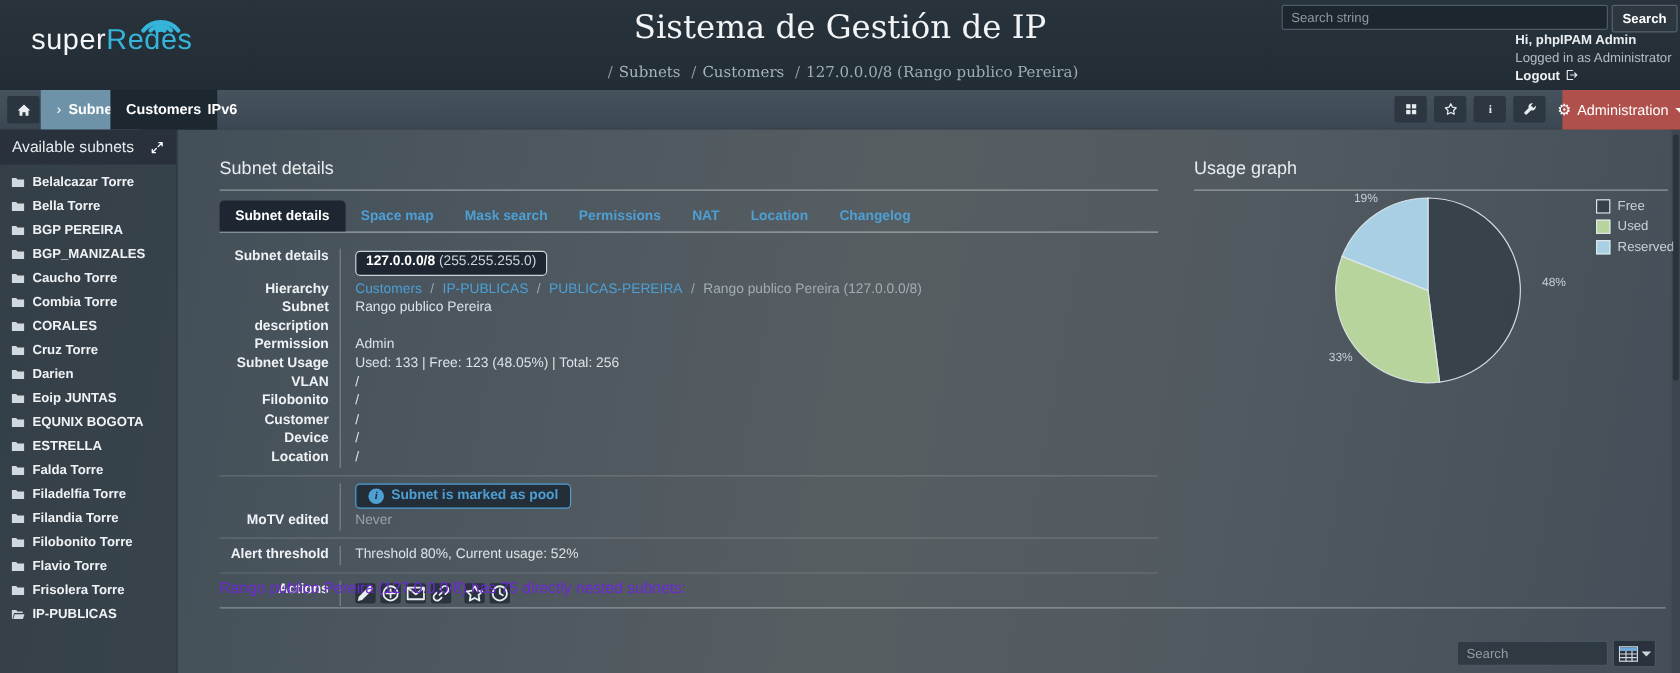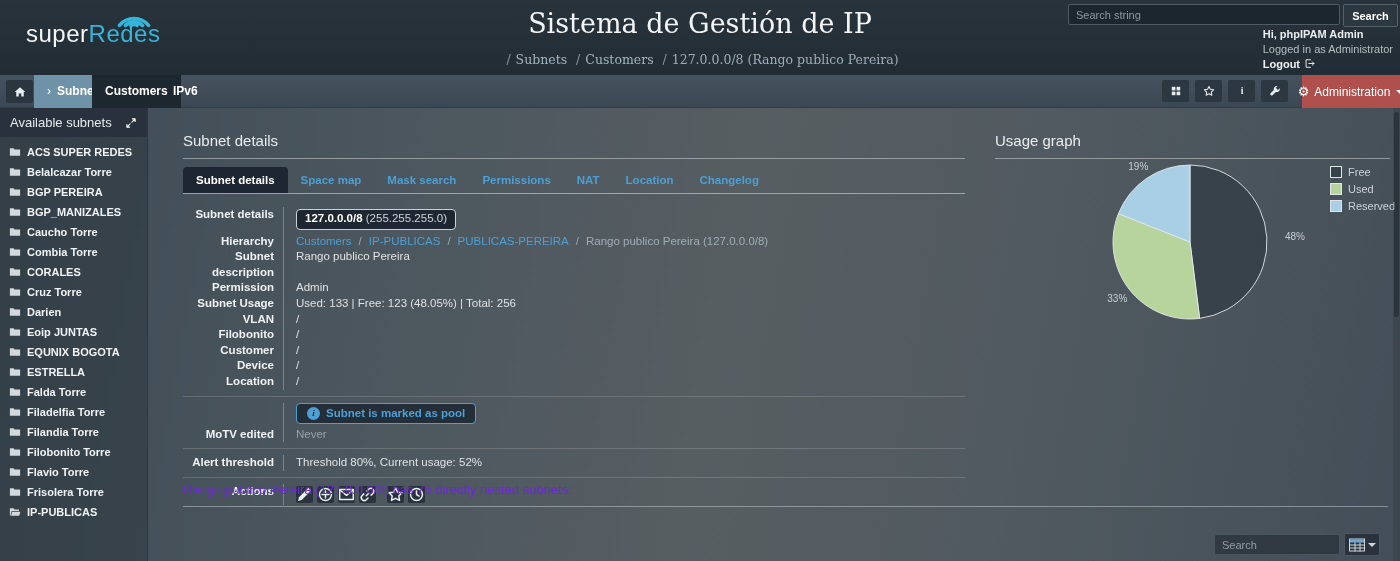--- a/index.html
+++ b/index.html
@@ -208,29 +208,29 @@
         </svg>
       </span>
   </div>
   <ul class="sb-list" id="subnet-list">
       <li class="sb-item">
     <span class="ico">
           <svg viewBox="0 0 16 16" fill="currentColor">
             <path d="M1.2 3h4.8l1.4 1.8h7.4V13H1.2z"></path>
           </svg>
         </span>
-    <span class="sn-label">ACS SUPER REDES</span>
-  </li>
-      <li class="sb-item">
-    <span class="ico">
-          <svg viewBox="0 0 16 16" fill="currentColor">
-            <path d="M1.2 3h4.8l1.4 1.8h7.4V13H1.2z"></path>
-          </svg>
-        </span>
     <span class="sn-label">Belalcazar Torre</span>
+  </li>
+      <li class="sb-item">
+    <span class="ico">
+          <svg viewBox="0 0 16 16" fill="currentColor">
+            <path d="M1.2 3h4.8l1.4 1.8h7.4V13H1.2z"></path>
+          </svg>
+        </span>
+    <span class="sn-label">Bella Torre</span>
   </li>
       <li class="sb-item">
     <span class="ico">
           <svg viewBox="0 0 16 16" fill="currentColor">
             <path d="M1.2 3h4.8l1.4 1.8h7.4V13H1.2z"></path>
           </svg>
         </span>
     <span class="sn-label">BGP PEREIRA</span>
   </li>
       <li class="sb-item">

